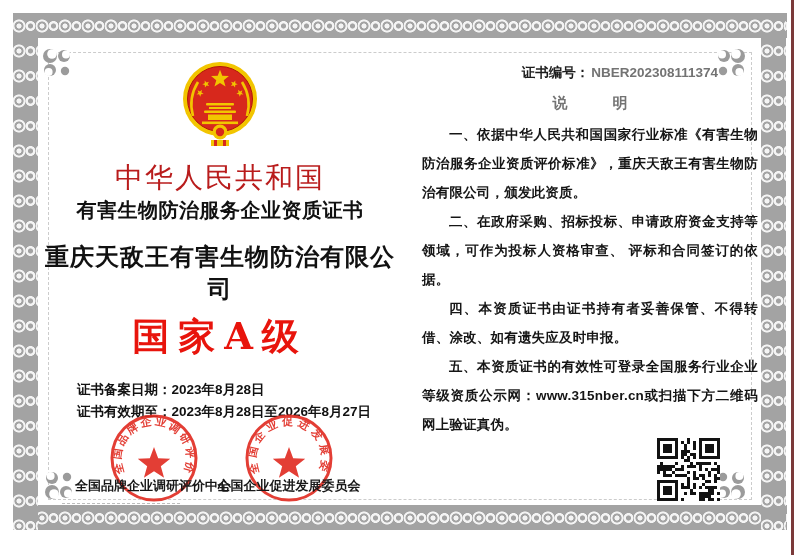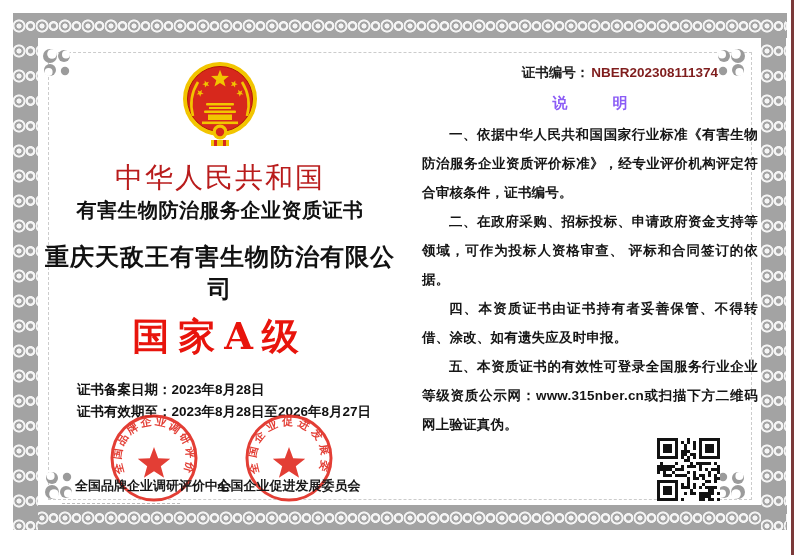--- a/index.html
+++ b/index.html
@@ -42,23 +42,23 @@
   .seal1{left:108px;top:412px;}
   .seal2{left:243px;top:412px;}
   .seal-label{position:absolute;top:477px;transform:translateX(-50%);white-space:nowrap;
               font-size:13px;font-weight:bold;color:#171717;font-family:"DejaVu Serif","Liberation Serif",serif;}
   .seal-label.l1{left:153px;}
   .seal-label.l2{left:289px;}
   .sign-line{position:absolute;left:62px;top:503px;width:118px;border-top:1px dashed #bdbdbd;}
 
   
   .cert-no{position:absolute;left:420px;top:64px;width:298px;text-align:right;font-size:13.5px;font-weight:bold;}
-  .cert-no .num{color:#7f1d1d;margin-left:2px;}
+  .cert-no .num{color:#737373;margin-left:2px;}
   .notes{position:absolute;left:422px;top:94px;width:336px;}
-  .notes-heading{text-align:center;font-size:15px;font-weight:bold;color:#8b5cf6;margin-bottom:7px;}
+  .notes-heading{text-align:center;font-size:15px;font-weight:bold;color:#737373;margin-bottom:7px;}
   .notes p{margin:0;font-size:13.5px;font-weight:bold;line-height:29px;color:#151515;
            text-align:justify;text-indent:2em;letter-spacing:0.2px;}
   .qr{position:absolute;left:657px;top:438px;width:63px;height:63px;display:grid;
       grid-template-columns:repeat(21,3px);grid-template-rows:repeat(21,3px);background:#fff;}
   .qr span{width:3px;height:3px;}
   .qr span.on{background:#121212;}
 </style>
 </head>
 <body>
 
@@ -170,21 +170,21 @@
   <div class="seal-label l1">全国品牌企业调研评价中心</div>
   <div class="seal-label l2">全国企业促进发展委员会</div>
   <div class="sign-line"></div>
 
   <div class="cert-no">
     <span>证书编号：</span><span class="num">NBER202308111374</span>
   </div>
 
   <div class="notes">
     <div class="notes-heading">说　　　明</div>
-    <p>一、依据中华人民共和国国家行业标准《有害生物防治服务企业资质评价标准》，经专业评价机构评定符合审核条件，证书编号。</p>
+    <p>一、依据中华人民共和国国家行业标准《有害生物防治服务企业资质评价标准》，重庆天敌王有害生物防治有限公司，颁发此资质。</p>
     <p>二、在政府采购、招标投标、申请政府资金支持等领域，可作为投标人资格审查、 评标和合同签订的依据。</p>
     <p>四、本资质证书由证书持有者妥善保管、不得转借、涂改、如有遗失应及时申报。</p>
     <p>五、本资质证书的有效性可登录全国服务行业企业等级资质公示网：www.315nber.cn或扫描下方二维码网上验证真伪。</p>
   </div>
 
   <div class="qr">
       <span class="on"></span>
       <span class="on"></span>
       <span class="on"></span>
       <span class="on"></span>

